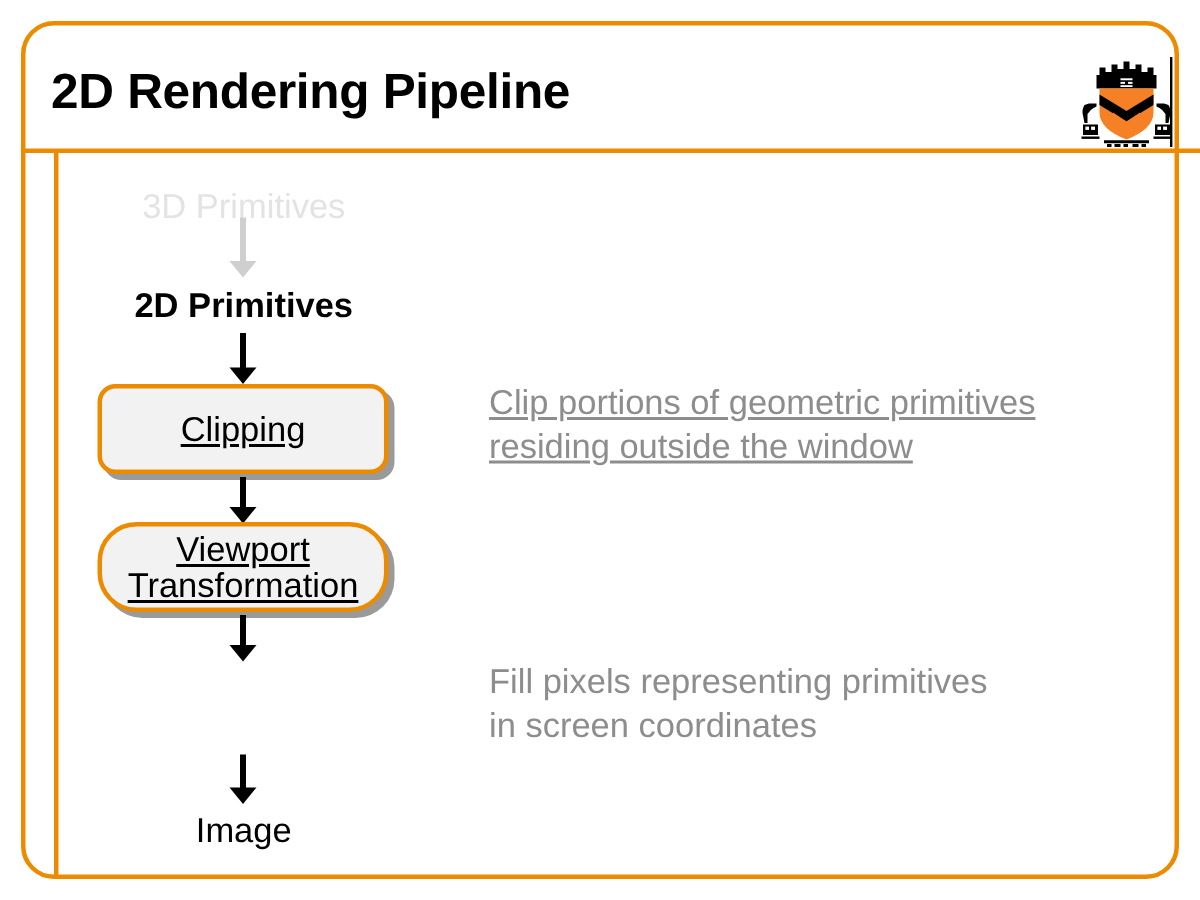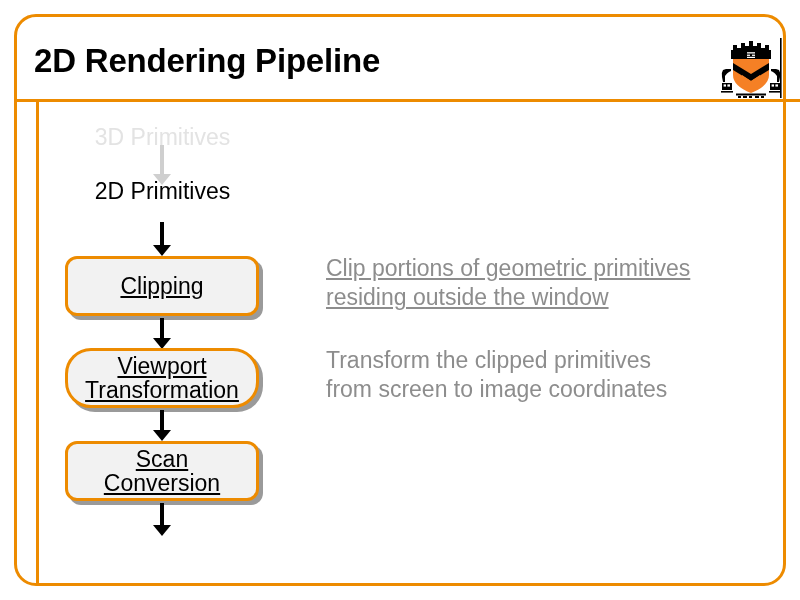--- a/index.html
+++ b/index.html
@@ -201,21 +201,21 @@
 
   <div id="inner-rule"></div>
 
   <div class="flow-label ghost" style="left:65px; top:124px; width:195px;">3D Primitives</div>
 
   <div class="arrow ghost" style="left:152px; top:145px; height:40px;">
     <div class="shaft" style="height:30px;"></div>
     <div class="head" style="top:29px;"></div>
   </div>
 
-  <div class="flow-label" style="left:65px; top:178px; width:195px;">2D Primitives</div>
+  <div class="flow-label" style="left:65px; top:190px; width:195px;font-weight:bold;">2D Primitives</div>
 
   <div class="arrow" style="left:152px; top:222px; height:34px;">
     <div class="shaft" style="height:24px;"></div>
     <div class="head" style="top:23px;"></div>
   </div>
 
   <div class="stage-box" style="left:65px; top:256px; width:194px; height:60px;">Clipping</div>
 
   <div class="arrow" style="left:152px; top:318px; height:31px;">
     <div class="shaft" style="height:21px;"></div>
@@ -223,29 +223,28 @@
   </div>
 
   <div class="stage-box" style="left:65px; top:348px; width:194px; height:60px; white-space:pre-line;border-radius:26px;">Viewport
 Transformation</div>
 
   <div class="arrow" style="left:152px; top:410px; height:31px;">
     <div class="shaft" style="height:21px;"></div>
     <div class="head" style="top:20px;"></div>
   </div>
 
-  <div class="stage-box" style="left:65px; top:441px; width:194px; height:60px; white-space:pre-line;">Scan
-Conversion</div>
 
   <div class="arrow" style="left:152px; top:503px; height:33px;">
     <div class="shaft" style="height:23px;"></div>
     <div class="head" style="top:22px;"></div>
   </div>
 
+  <div class="flow-label" style="left:65px; top:540px; width:195px;">Image</div>
 
   <div class="desc" style="top:254px;text-decoration:underline;">Clip portions of geometric primitives
 residing outside the window</div>
 
-  <div class="desc" style="top:346px;">Transform the clipped primitives
-from screen to image coordinates</div>
-
+
+  <div class="desc" style="top:440px;">Fill pixels representing primitives
+in screen coordinates</div>
 
 </div>
 
 </body></html>

